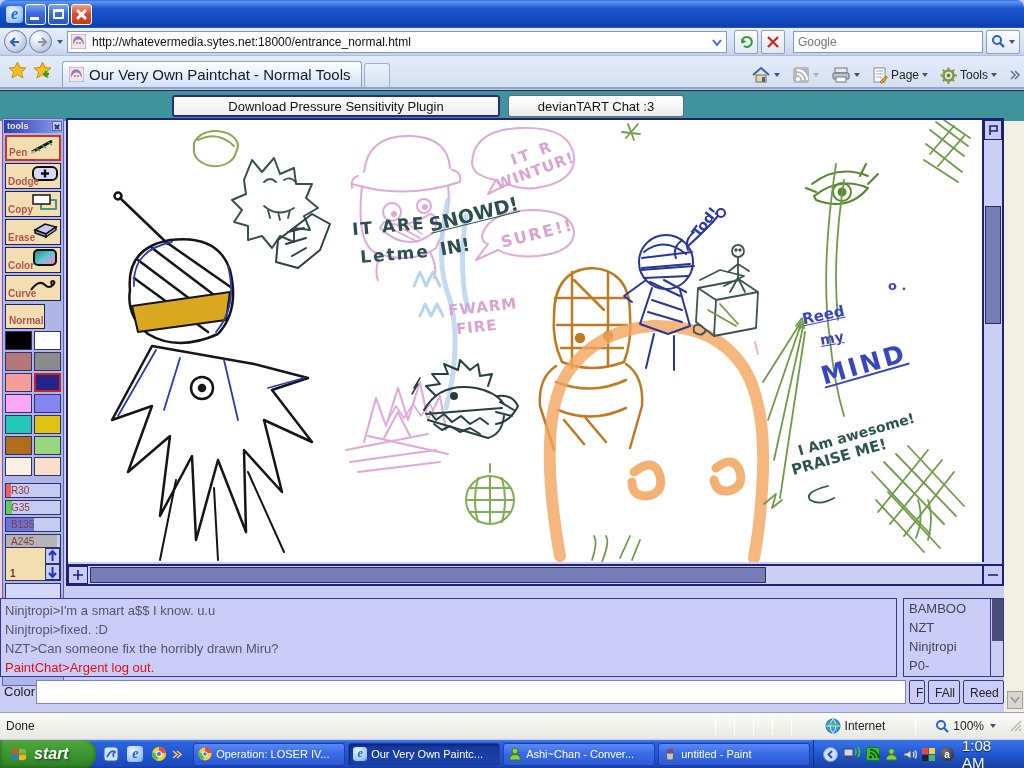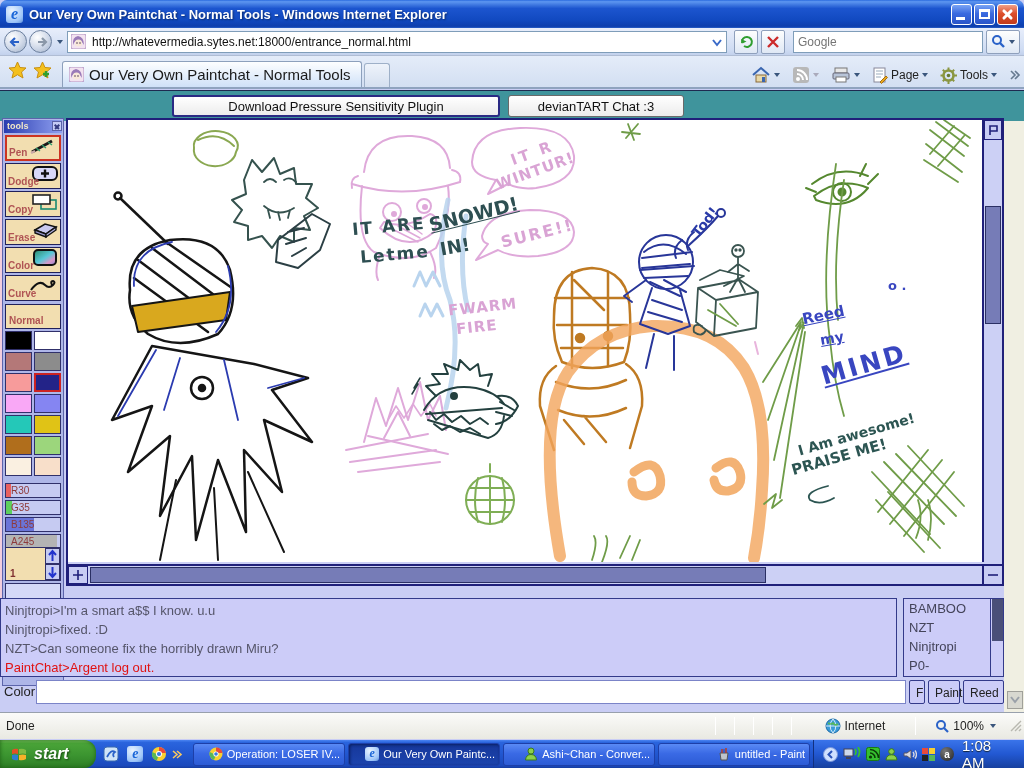--- a/index.html
+++ b/index.html
@@ -65,21 +65,21 @@
   .pal-title{position:absolute;left:1px;top:1px;width:58px;height:13px;
     background:linear-gradient(90deg,#2a3cb0,#8fa0f0);color:#f0e6c8;font-size:9px;font-weight:bold;
     padding-left:3px;line-height:13px;}
   .pal-x{position:absolute;right:1px;top:2px;width:10px;height:10px;background:#c4cbf6;border:1px solid #5a62a8;}
   .pal-x i{position:absolute;left:1px;top:4px;width:6px;height:1.5px;background:#333a80;display:block;}
   .pal-x i:first-child{transform:rotate(45deg);} .pal-x i:last-child{transform:rotate(-45deg);}
   .toolbtn{position:absolute;left:2px;width:56px;height:26px;background:#f2deb0;border:1px solid #20205a;}
   .toolbtn.sel{border:2px solid #cc3322;}
   .toolbtn .tlabel{position:absolute;left:2px;bottom:1px;font-size:10px;font-weight:bold;color:#b05454;}
   .toolbtn svg{position:absolute;right:1px;top:1px;}
-  .modebox{position:absolute;left:2px;top:185px;width:56px;height:25px;background:#f2deb0;border:1px solid #20205a;}
+  .modebox{position:absolute;left:2px;top:185px;width:40px;height:25px;background:#f2deb0;border:1px solid #20205a;}
   .modebox span{position:absolute;left:3px;bottom:2px;font-size:10px;font-weight:bold;color:#b05454;}
   .swgrid{position:absolute;left:2px;top:212px;width:56px;height:148px;display:grid;
     grid-template-columns:27px 27px;grid-auto-rows:19px;gap:2px;}
   .sw{border:1px solid #30306a;}
   .sw.sel{border:2px solid #cc2222;}
   .slider{position:absolute;left:2px;width:56px;height:15px;background:#c6cbf2;border:1px solid #30306a;}
   .slider .fill{position:absolute;left:0;top:0;height:100%;}
   .slider .slabel{position:absolute;left:5px;top:1px;font-size:10px;font-weight:normal;color:#8e3a3a;}
   .sizebox{position:absolute;left:2px;top:428px;width:56px;height:34px;background:#f2deb0;border:1px solid #30306a;}
   .sizebox .num{position:absolute;left:4px;bottom:1px;font-size:10px;font-weight:bold;color:#803030;}
@@ -123,36 +123,35 @@
     display:flex;align-items:center;}
   .startbtn{height:28px;width:97px;border-radius:0 12px 12px 0;position:relative;
     background:linear-gradient(180deg,#7ec763 0%,#4aa438 12%,#3b9430 55%,#2d7d24 100%);
     box-shadow:inset 0 0 4px #1c5f14;display:flex;align-items:center;padding-left:10px;}
   .startbtn .stxt{color:#fff;font-size:16px;font-weight:bold;font-style:italic;margin-left:6px;
     text-shadow:1px 1px 2px #1a4a12;}
   .qlicon{width:18px;height:18px;margin-left:6px;display:flex;align-items:center;justify-content:center;}
   .taskbtnwrap{display:flex;margin-left:10px;}
   .taskbtn{width:152px;height:23px;margin-right:3px;border-radius:3px;border:1px solid #1d3fa8;
     background:linear-gradient(180deg,#5a8af5,#3a6ae5 45%,#2c5bd5);display:flex;align-items:center;
-    padding:0 4px;color:#fff;font-size:11px;white-space:nowrap;overflow:hidden;justify-content:flex-end;}
+    padding:0 4px;color:#fff;font-size:11px;white-space:nowrap;overflow:hidden;}
   .taskbtn.active{background:linear-gradient(180deg,#16379a,#1c44ad);box-shadow:inset 1px 1px 3px #0a1f60;}
   .taskbtn .ticon{margin-right:4px;flex:none;display:flex;}
   .tray{margin-left:auto;height:28px;display:flex;align-items:center;padding:0 8px 0 4px;
     background:linear-gradient(180deg,#3a74ea 0%,#2258d2 50%,#17409e 100%);border-left:1px solid #12307e;}
   .trayicon{margin-left:5px;display:flex;align-items:center;}
   .clock{color:#fff;font-size:15px;margin-left:8px;text-shadow:0 1px 1px #123;}
 </style>
 </head>
 <body>
 
 <div class="screen">
 
   <div class="titlebar abs">
     <span class="ielogo">e</span>
-    <span class="ttl">Our Very Own Paintchat - Normal Tools - Windows Internet Explorer</span>
     <span class="winbtn">
         <i class="g-min"></i>
       </span>
     <span class="winbtn">
         <i class="g-max"></i>
       </span>
     <span class="winbtn close">
         <i class="g-x1"></i>
         <i class="g-x2"></i>
       </span>
@@ -598,21 +597,21 @@
       <div class="name">Ninjtropi</div>
       <div class="name">P0-</div>
       <div class="ul-sb">
           <div class="ul-thumb"></div>
         </div>
     </div>
 
     <span class="chatlabel abs">Color:</span>
     <input class="chatinput abs" value="" style="">
     <button class="chatbtn" style="left:909px;width:16px;">F</button>
-    <button class="chatbtn" style="left:928px;width:32px;">Paint</button>
+    <button class="chatbtn" style="left:928px;width:32px;">FAll</button>
     <button class="chatbtn" style="left:963px;width:41px;">Reed</button>
     <span class="graybtn abs">
       <svg width="10" height="8">
           <path d="M1,1 L5,6 L9,1" stroke="#9aa0a8" stroke-width="2" fill="none"></path>
         </svg>
     </span>
   </div>
 
   <div class="statusbar abs">
     <span style="margin-left:6px;">Done</span>

